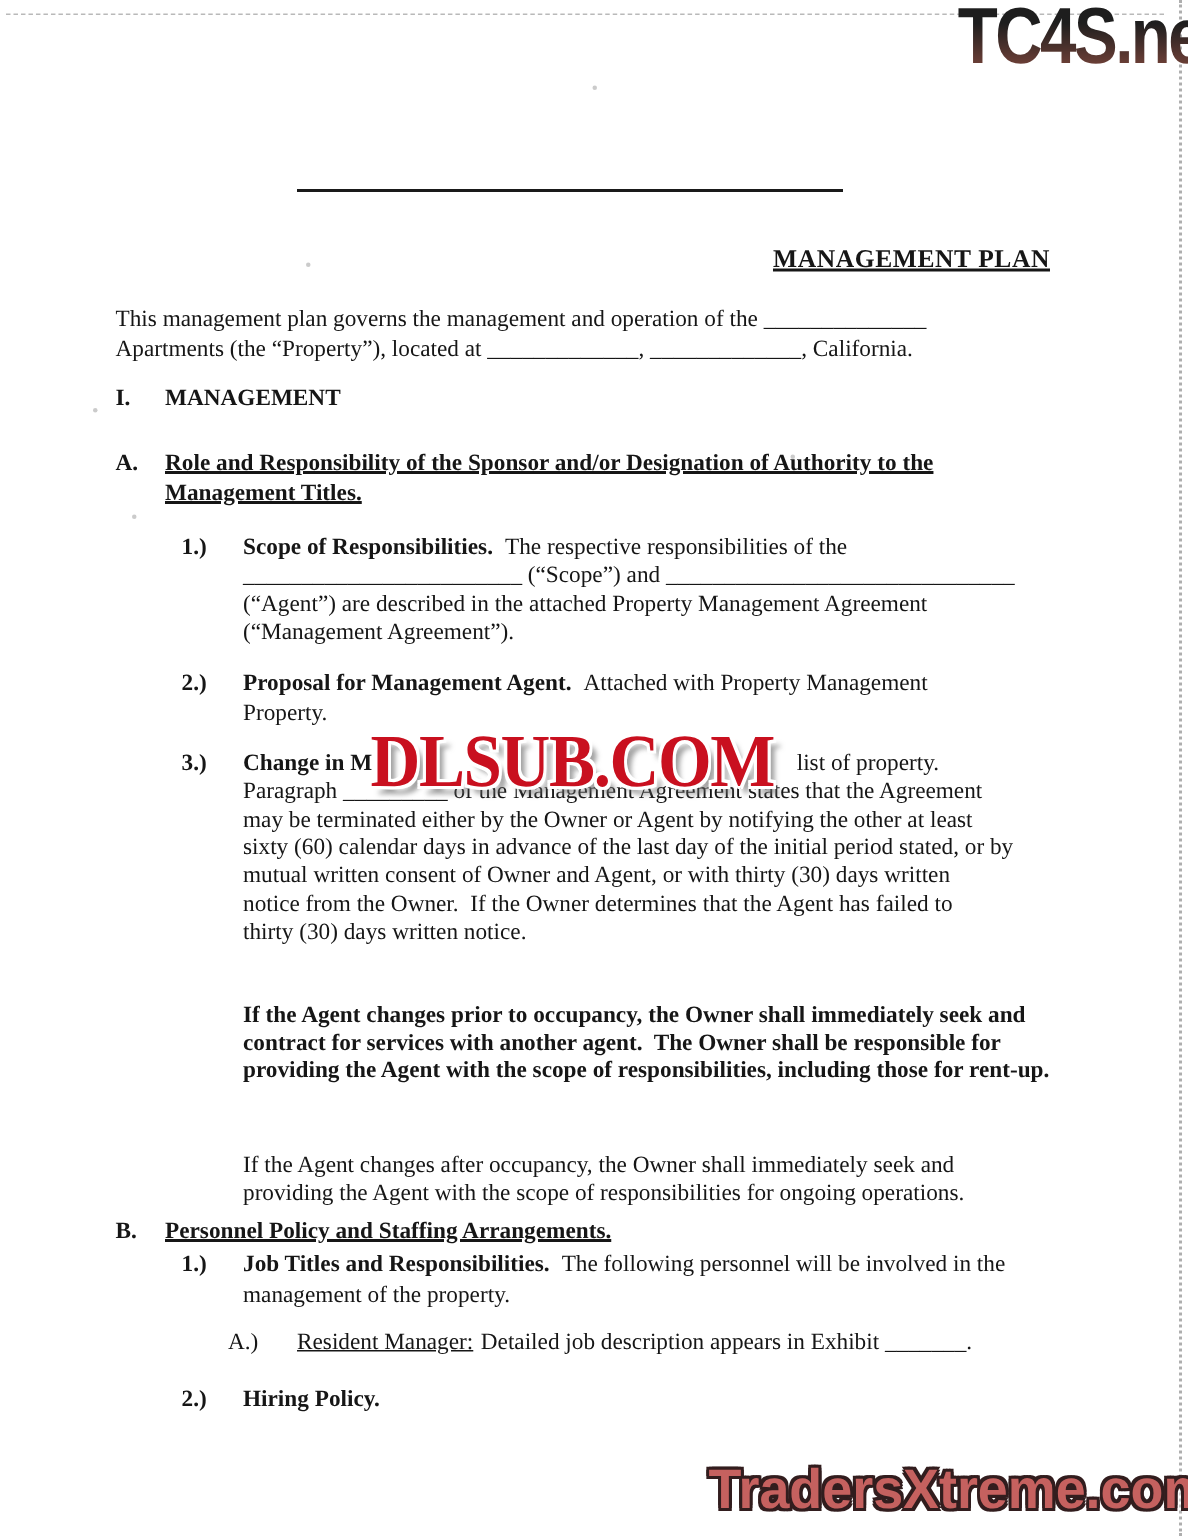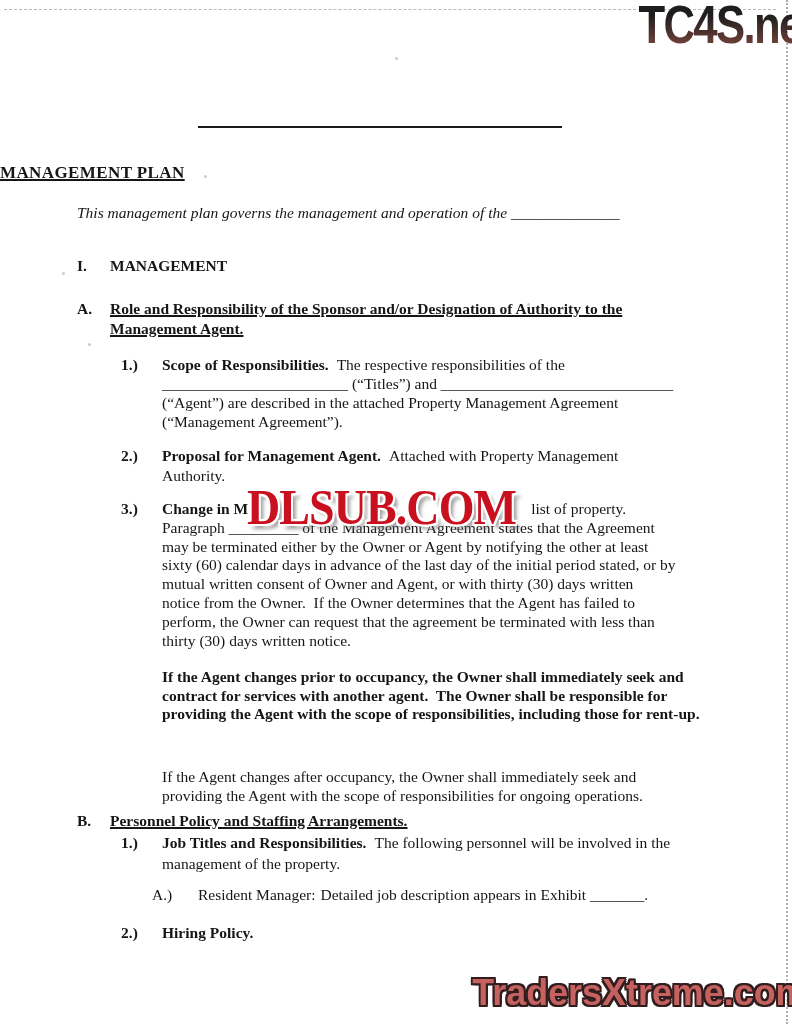--- a/index.html
+++ b/index.html
@@ -4,39 +4,39 @@
 <style>
   html,body{margin:0;padding:0;background:#e9e9e9;}
   .page{
     position:relative;width:792px;height:1024px;background:#ffffff;overflow:hidden;
     font-family:"Liberation Serif", serif;color:#161616;font-size:15.5px;padding-left:24px;
   }
   .abs{position:absolute;}
   .row{position:absolute;display:flex;align-items:flex-start;}
   .line{white-space:pre;}
   .b{font-weight:bold;}
-  .u{}
+  .u{text-decoration:underline;}
   .bu{font-weight:bold;text-decoration:underline;text-decoration-thickness:1.5px;}
   .marker{flex:none;white-space:pre;}
   .m0{width:33px;font-weight:bold;}
   .m1{width:41px;font-weight:bold;}
   .m2{width:46px;}
   .tail{margin-left:8px;margin-top:32px;}
   .gap{display:inline-block;width:283px;}
 
   
   .scan-top-line{left:4px;top:9px;width:772px;height:0;border-top:1px dashed #a8a8a8;opacity:.8;}
   .scan-right-line{left:786px;top:0;width:0;height:1024px;border-left:2px dotted #9a9a9a;opacity:.8;}
   .speck{width:3px;height:3px;border-radius:50%;background:#b5b5b5;opacity:.7;}
 
   
   .top-rule{left:198px;top:126px;width:364px;height:2px;background:#1a1a1a;}
 
   
-  .doc-title{left:0;top:163px;width:700px;text-align:left;font-size:17px;letter-spacing:.4px;}
+  .doc-title{left:0;top:163px;width:700px;text-align:right;font-size:17px;letter-spacing:.4px;}
 
   
   .wm{position:absolute;white-space:nowrap;font-family:"Liberation Sans", sans-serif;}
   .wm-tc4s{
     right:2px;top:-6px;font-size:52px;font-weight:bold;letter-spacing:-2px;
     transform:scaleX(.84) scaleY(1.02);transform-origin:right top;
     background:linear-gradient(var(--c1,#1e1e1e) 35%, var(--c2,#7d463c) 90%);
     -webkit-background-clip:text;background-clip:text;color:transparent;
   }
   .wm-dlsub{
@@ -79,65 +79,65 @@
   <div class="wm wm-tc4s" style="--c1: #1e1e1e; --c2: #7d463c;">TC4S.net</div>
   <div class="wm wm-dlsub" style="--c: #c9101f;">DLSUB.COM</div>
   <div class="wm wm-traders" style="--c: #c5615f; --o: #321d1e;">TradersXtreme.com</div>
 
   <div class="abs top-rule"></div>
 
   <div class="abs doc-title">
     <span class="bu">MANAGEMENT PLAN</span>
   </div>
 
-  <div class="abs" style="left:77px;top:203px;line-height:19.5px;font-style:italic;">
+  <div class="abs" style="left:77px;top:203px;line-height:19.5px;">
     <div class="line">This management plan governs the management and operation of the ______________</div>
+    <div class="line">Apartments (the “Property”), located at _____________, _____________, California.</div>
   </div>
 
   <div class="row" style="left:77px;top:257px;">
     <span class="marker m0">I.</span>
     <span class="b line">MANAGEMENT</span>
   </div>
 
   <div class="row" style="left:77px;top:299px;line-height:19.5px;">
     <span class="marker m0">A.</span>
     <div>
       <div class="bu line">Role and Responsibility of the Sponsor and/or Designation of Authority to the</div>
-      <div class="bu line">Management Agent.</div>
+      <div class="bu line">Management Titles.</div>
     </div>
   </div>
 
   <div class="row" style="left:121px;top:355px;line-height:19px;">
     <span class="marker m1">1.)</span>
     <div>
       <div class="line"><span class="b">Scope of Responsibilities.</span><span class="tail">The respective responsibilities of the</span></div>
-      <div class="line">________________________ (“Titles”) and ______________________________</div>
+      <div class="line">________________________ (“Scope”) and ______________________________</div>
       <div class="line">(“Agent”) are described in the attached Property Management Agreement</div>
       <div class="line">(“Management Agreement”).</div>
     </div>
   </div>
 
   <div class="row" style="left:121px;top:446px;line-height:19.5px;">
     <span class="marker m1">2.)</span>
     <div>
       <div class="line"><span class="b">Proposal for Management Agent.</span><span class="tail">Attached with Property Management</span></div>
-      <div class="line">Authority.</div>
+      <div class="line">Property.</div>
     </div>
   </div>
 
   <div class="row" style="left:121px;top:500px;line-height:18.8px;">
     <span class="marker m1">3.)</span>
     <div>
       <div class="line"><span class="b">Change in M</span><span class="gap"></span><span>list of property.</span></div>
       <div class="line">Paragraph _________ of the Management Agreement states that the Agreement</div>
       <div class="line">may be terminated either by the Owner or Agent by notifying the other at least</div>
       <div class="line">sixty (60) calendar days in advance of the last day of the initial period stated, or by</div>
       <div class="line">mutual written consent of Owner and Agent, or with thirty (30) days written</div>
       <div class="line">notice from the Owner.  If the Owner determines that the Agent has failed to</div>
-      <div class="line">perform, the Owner can request that the agreement be terminated with less than</div>
       <div class="line">thirty (30) days written notice.</div>
     </div>
   </div>
 
   <div class="abs" style="left:162px;top:668px;line-height:18.7px;font-weight:bold;">
     <div class="line">If the Agent changes prior to occupancy, the Owner shall immediately seek and</div>
     <div class="line">contract for services with another agent.  The Owner shall be responsible for</div>
     <div class="line">providing the Agent with the scope of responsibilities, including those for rent-up.</div>
   </div>
 

